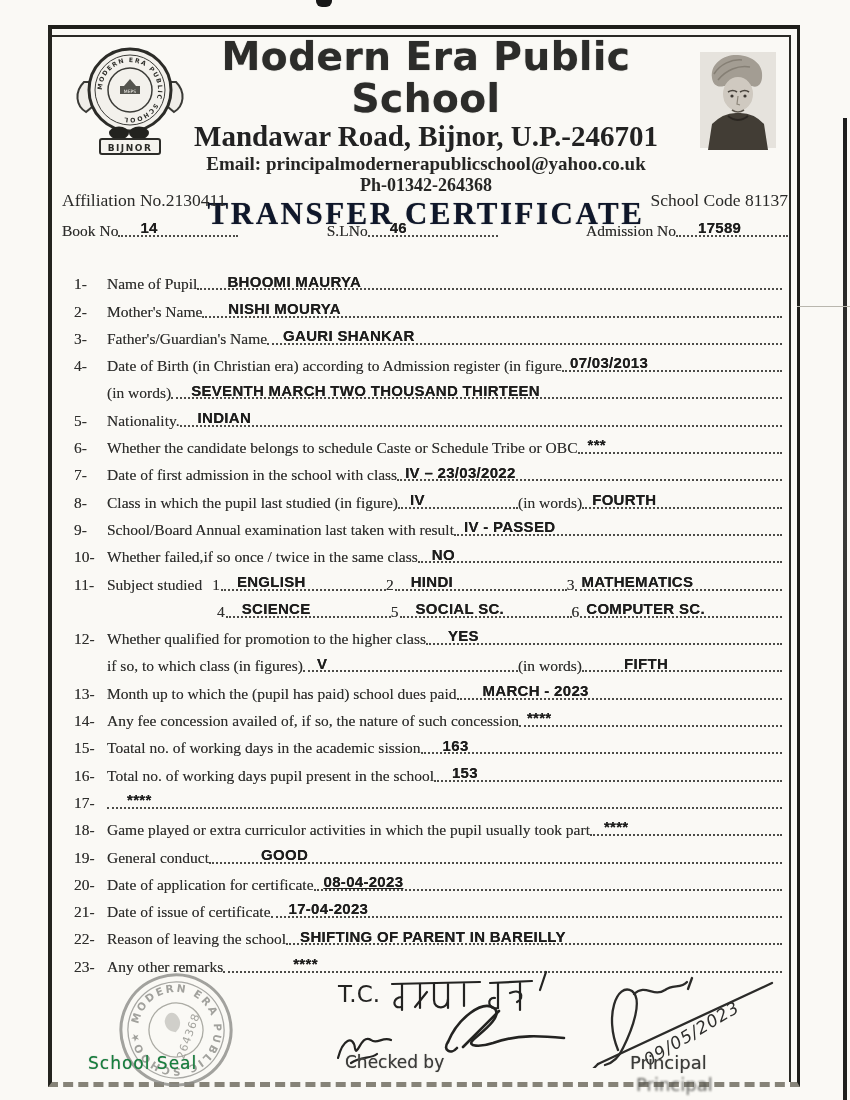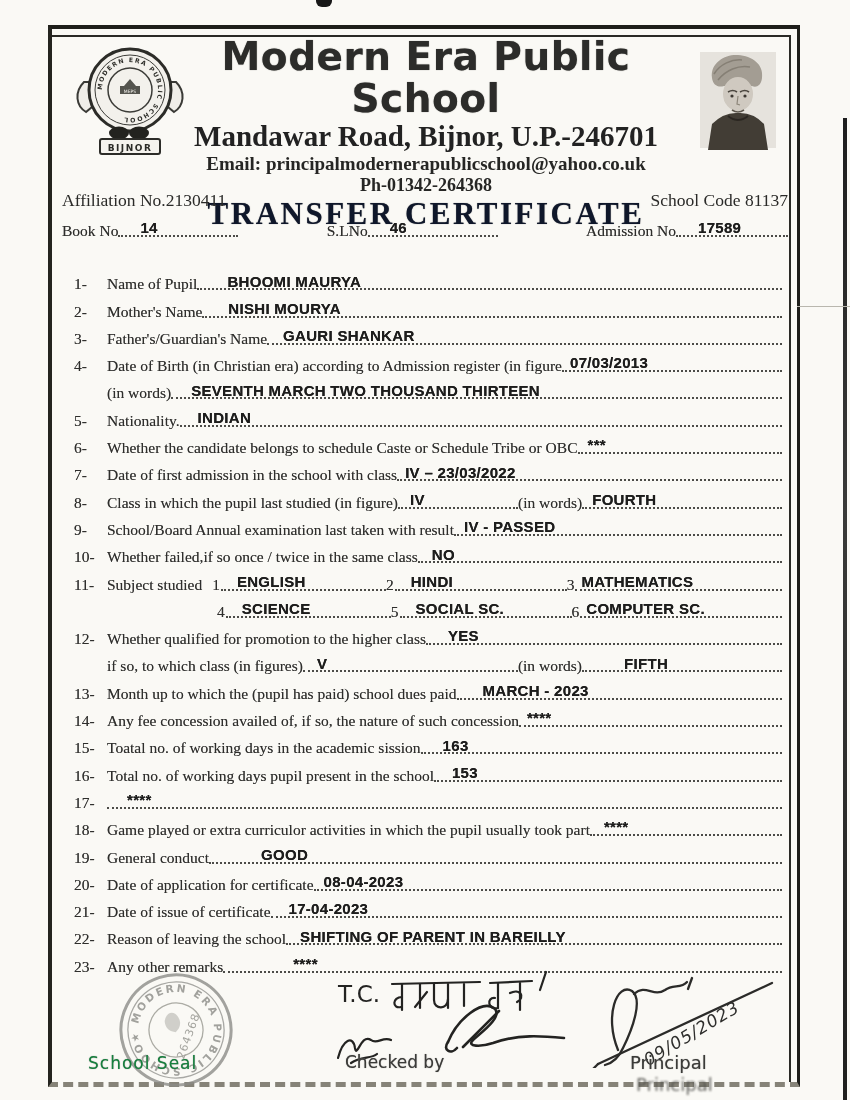--- a/index.html
+++ b/index.html
@@ -340,21 +340,21 @@
         <span class="lbl num">19-</span>
         <span class="lbl">General conduct</span>
         <span class="fill grow">
           <span class="val" style="padding-left: 52px;">GOOD</span>
         </span>
       </div>
       <div class="line">
         <span class="lbl num">20-</span>
         <span class="lbl">Date of application for certificate</span>
         <span class="fill grow">
-          <span class="val" style="padding-left: 10px;">08-04-2023</span>
+          <span class="val" style="padding-left: 10px; text-decoration: underline;">08-04-2023</span>
         </span>
       </div>
       <div class="line">
         <span class="lbl num">21-</span>
         <span class="lbl">Date of issue of certificate</span>
         <span class="fill grow">
           <span class="val" style="padding-left: 18px;">17-04-2023</span>
         </span>
       </div>
       <div class="line">

